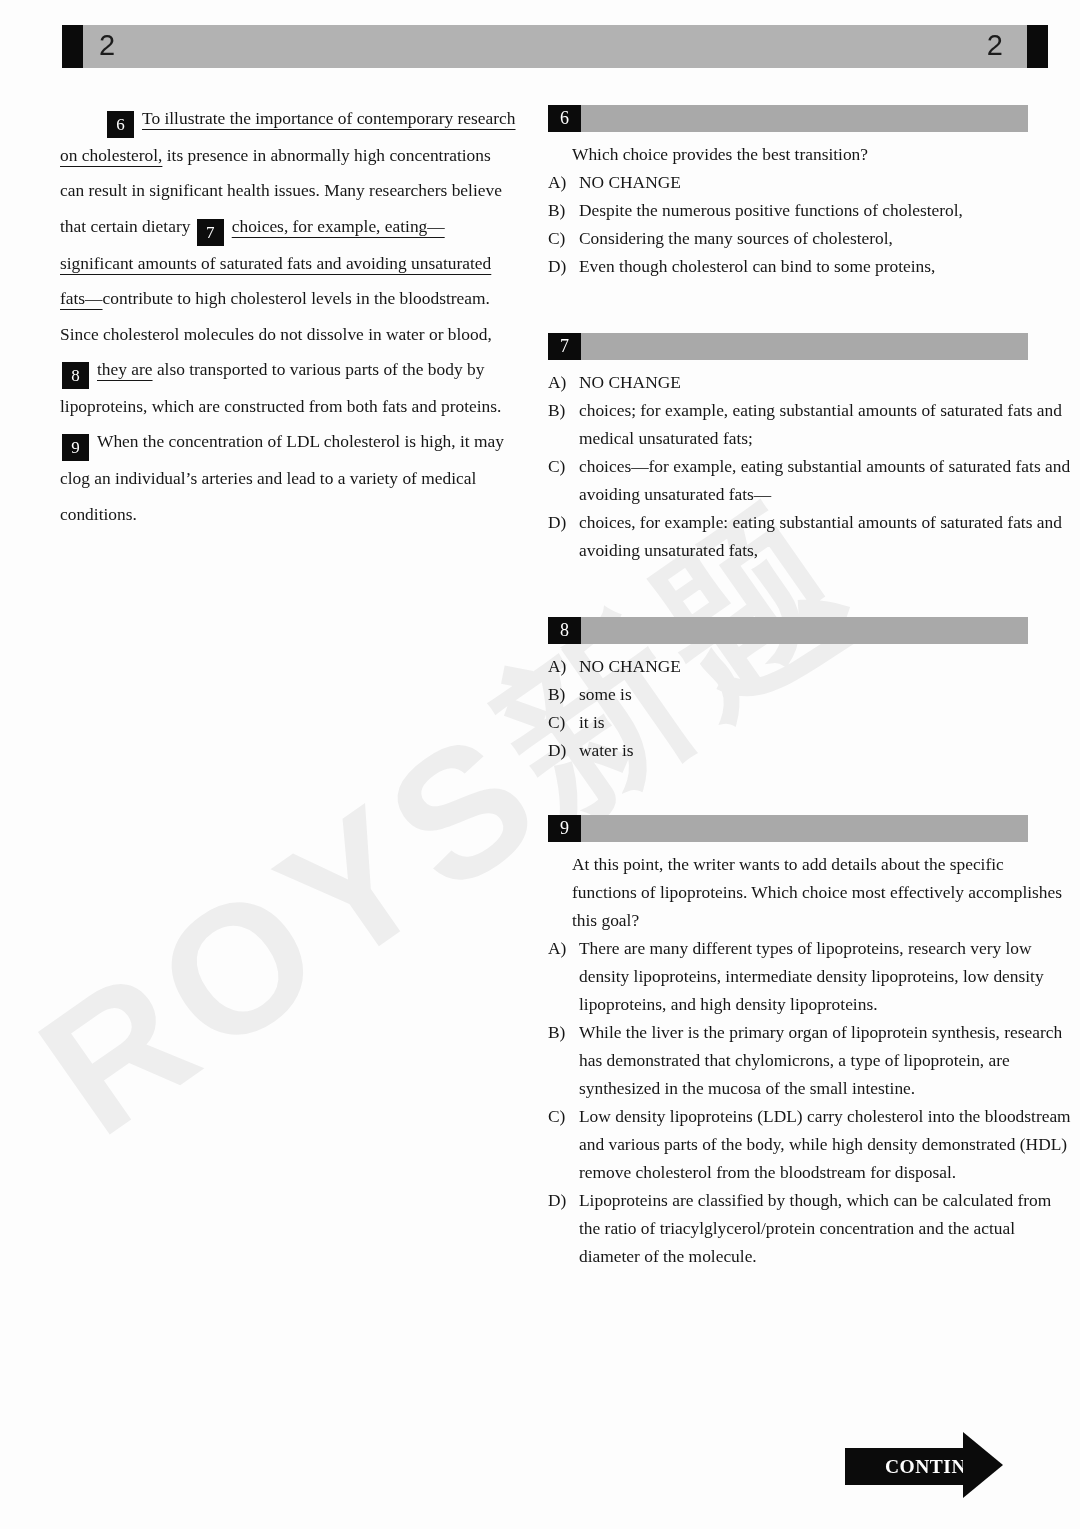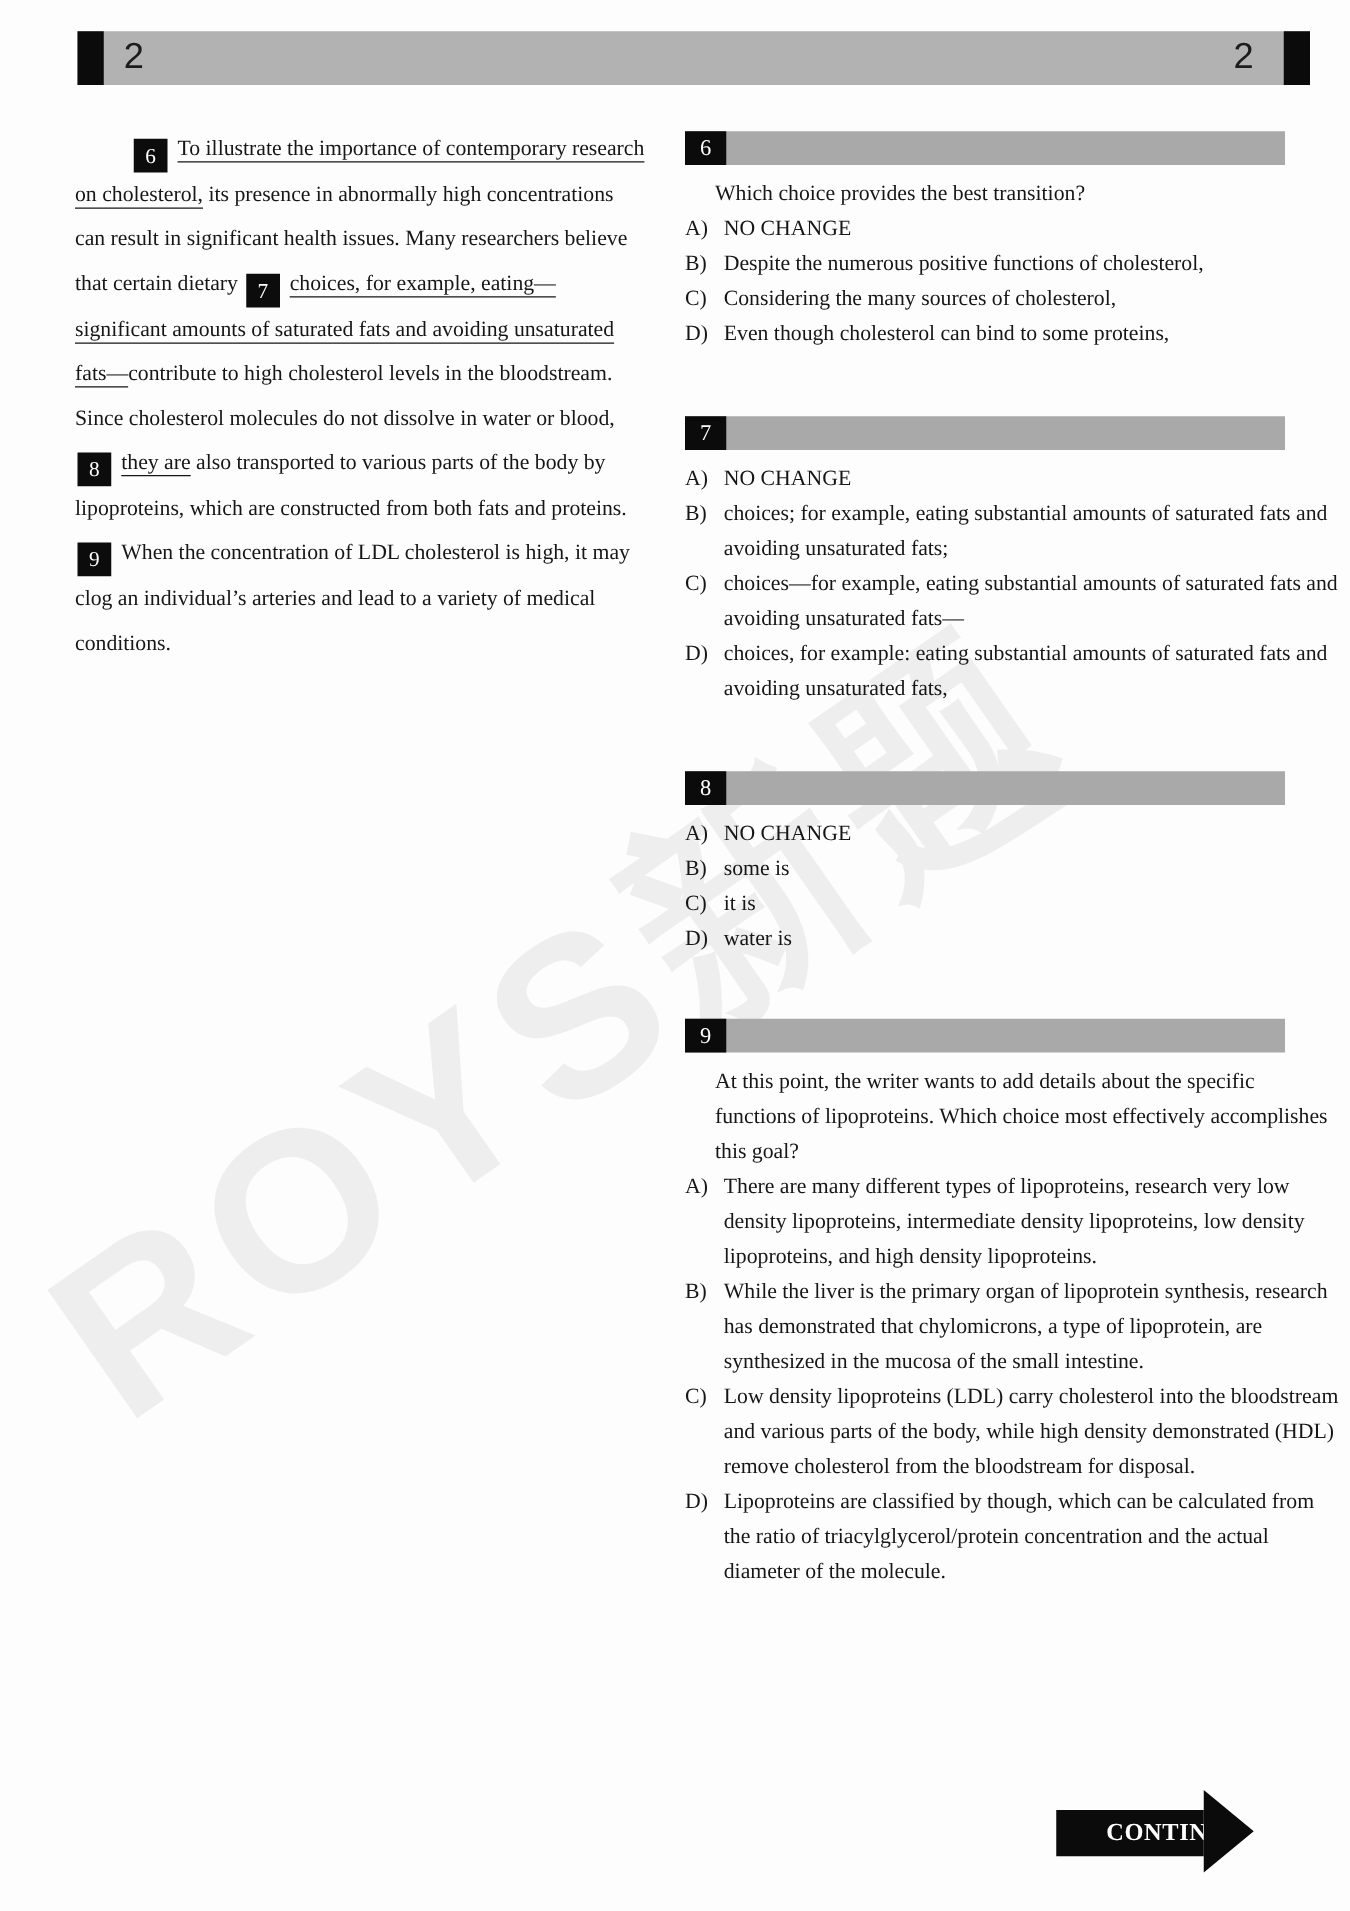--- a/index.html
+++ b/index.html
@@ -110,21 +110,21 @@
     <span class="q-chip">7</span>
   </div>
   <div class="q-prompt"></div>
   <div class="q-options">
     <div class="option">
         <span class="opt-label">A)</span>
         <span class="opt-text">NO CHANGE</span>
       </div>
     <div class="option">
         <span class="opt-label">B)</span>
-        <span class="opt-text">choices; for example, eating substantial amounts of saturated fats and avoiding unsaturated fats;</span>
+        <span class="opt-text">choices; for example, eating substantial amounts of saturated fats and medical unsaturated fats;</span>
       </div>
     <div class="option">
         <span class="opt-label">C)</span>
         <span class="opt-text">choices—for example, eating substantial amounts of saturated fats and avoiding unsaturated fats—</span>
       </div>
     <div class="option">
         <span class="opt-label">D)</span>
         <span class="opt-text">choices, for example: eating substantial amounts of saturated fats and avoiding unsaturated fats,</span>
       </div>
   </div>

